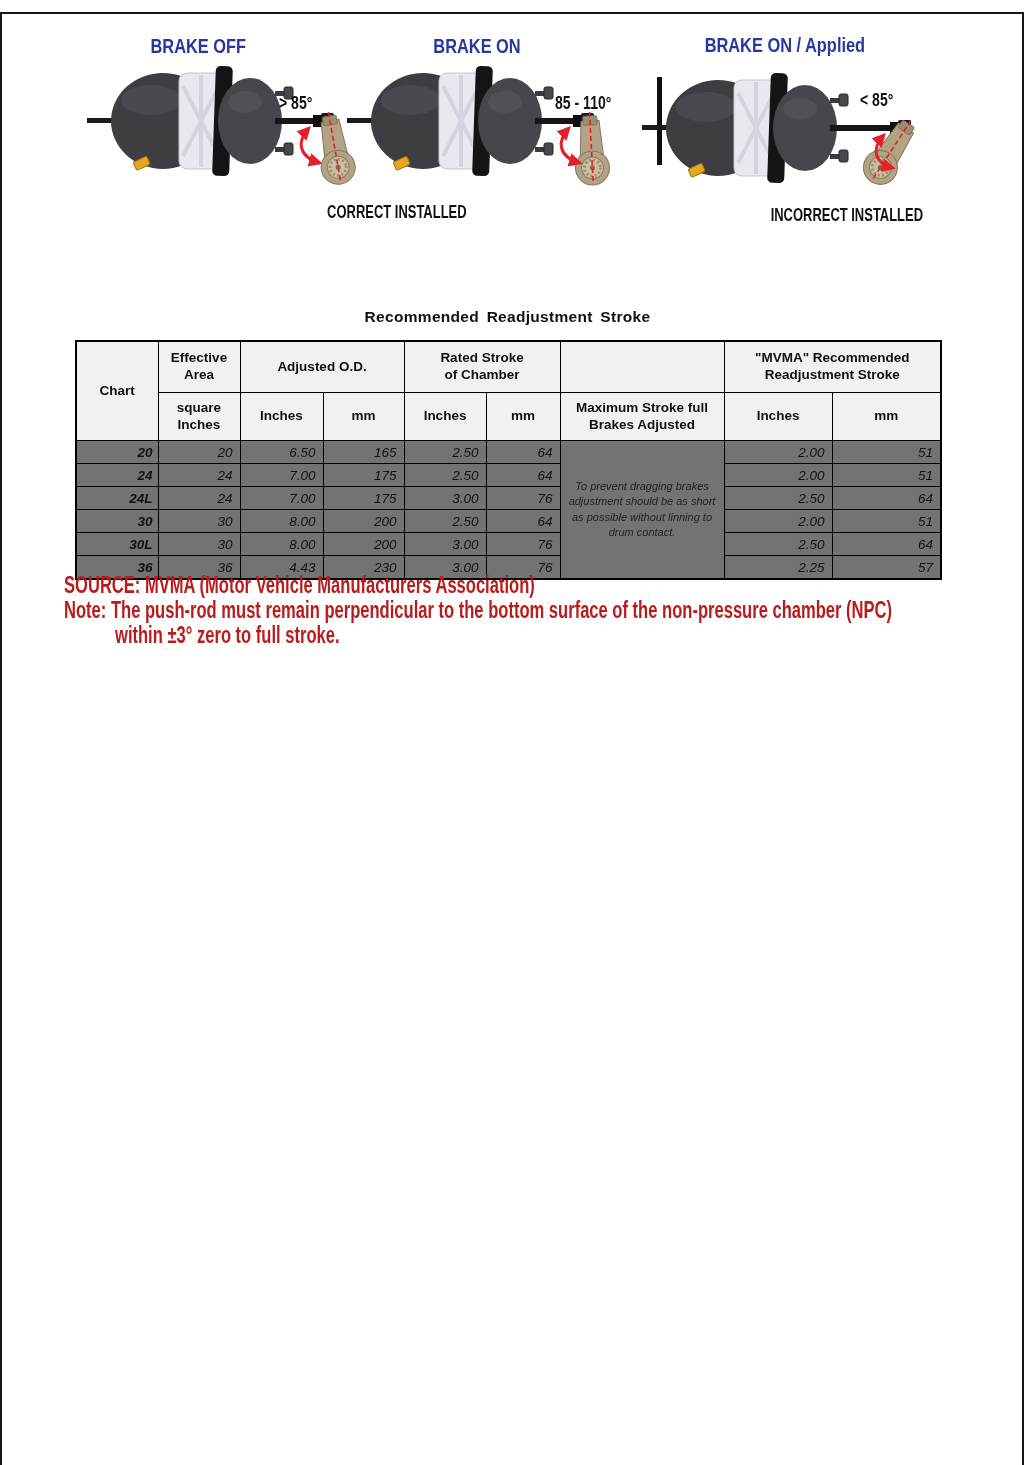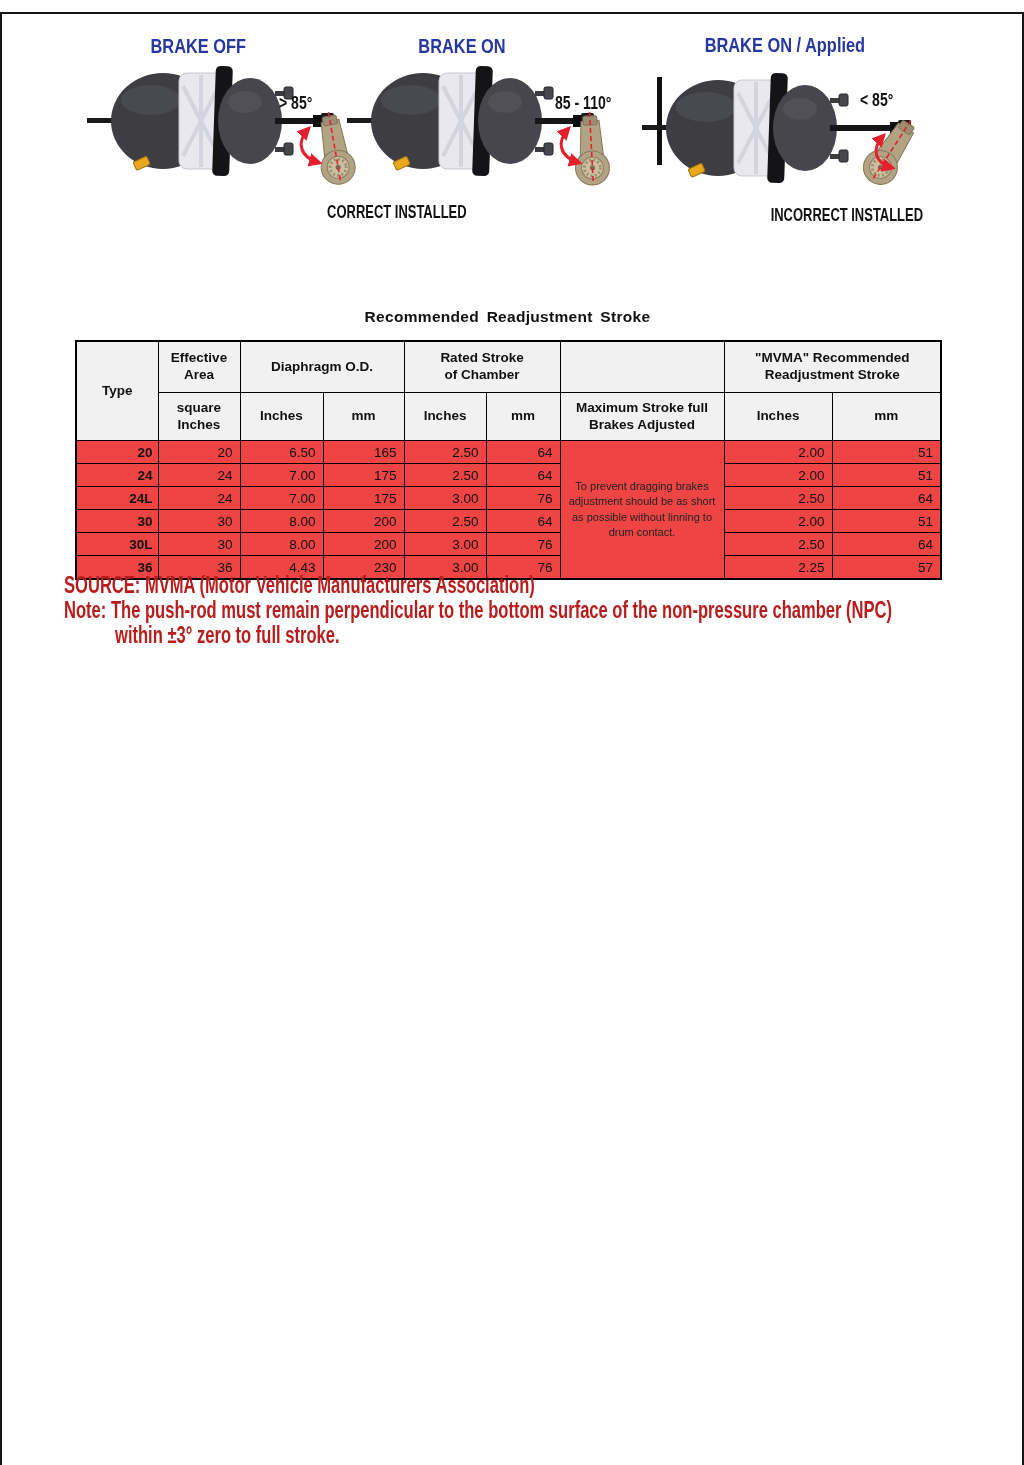--- a/index.html
+++ b/index.html
@@ -26,21 +26,21 @@
 
   table.data { position:absolute; left:73px; top:326px; width:865px;
     border-collapse:collapse; table-layout:fixed; }
   table.data th, table.data td { border:1px solid #000; color:#111; }
   table.data { border:2px solid #000; }
   table.data thead th { background:#f1f1f1; font-size:13.5px; font-weight:bold;
     text-align:center; vertical-align:middle; padding:2px 3px; line-height:1.25; }
   table.data thead tr.h1 th { height:46px; }
   table.data thead tr.h2 th { height:43px; }
   table.data tbody td { height:22px; font-size:13.5px; text-align:right;
-    padding:0 7px 0 2px; background:#ef4444; vertical-align:middle; }
+    padding:0 7px 0 2px; background:#737373; vertical-align:middle;font-style:italic; }
   table.data tbody td.type { font-weight:bold; padding-right:5px; }
   table.data td.note-cell { font-size:11px; font-weight:normal; text-align:center;
     vertical-align:middle; padding:2px 6px; line-height:1.4; color:#222; }
   .hdr-line { display:block; }
 </style>
 </head>
 <body>
 
 <div class="page">
 
@@ -103,21 +103,21 @@
       <rect x="248" y="51" width="9" height="12" fill="#0d0d0f"></rect>
       <rect x="256" y="49" width="13" height="16" rx="2" fill="#1b1b1e"></rect>
       <use href="#gAdj" transform="translate(264,57) rotate(33)"></use>
       <path d="M 242 64 C 229 78 232 92 251 97" fill="none" stroke="#e51f2b" stroke-width="3" marker-start="url(#arrR)" marker-end="url(#arrR)"></path>
     </g>
   </svg>
 
   <div class="abs fig-label" style="left:116px;top:20px;width:160px">
     <span class="cond cond-c">BRAKE OFF</span>
   </div>
-  <div class="abs fig-label" style="left:380px;top:20px;width:160px">
+  <div class="abs fig-label" style="left:395px;top:20px;width:160px">
     <span class="cond cond-c">BRAKE ON</span>
   </div>
   <div class="abs fig-label" style="left:680px;top:19px;width:180px">
     <span class="cond cond-c">BRAKE ON / Applied</span>
   </div>
 
   <div class="abs angle-label" style="left:277px;top:79px">
     <span class="cond">&gt; 85°</span>
   </div>
   <div class="abs angle-label" style="left:553px;top:79px">
@@ -143,23 +143,23 @@
         <col style="width:83px">
         <col style="width:81px">
       <col style="width:82px">
         <col style="width:74px">
         <col style="width:164px">
         <col style="width:108px">
         <col style="width:109px">
     </colgroup>
     <thead>
       <tr class="h1">
-        <th rowspan="2">Type</th>
+        <th rowspan="2">Chart</th>
         <th>Effective Area</th>
-        <th colspan="2">Diaphragm O.D.</th>
+        <th colspan="2">Adjusted O.D.</th>
         <th colspan="2">
           <span class="hdr-line">Rated Stroke</span>
           <span class="hdr-line">of Chamber</span>
         </th>
         <th></th>
         <th colspan="2">"MVMA" Recommended Readjustment Stroke</th>
       </tr>
       <tr class="h2">
         <th>square Inches</th>
         <th>Inches</th>

